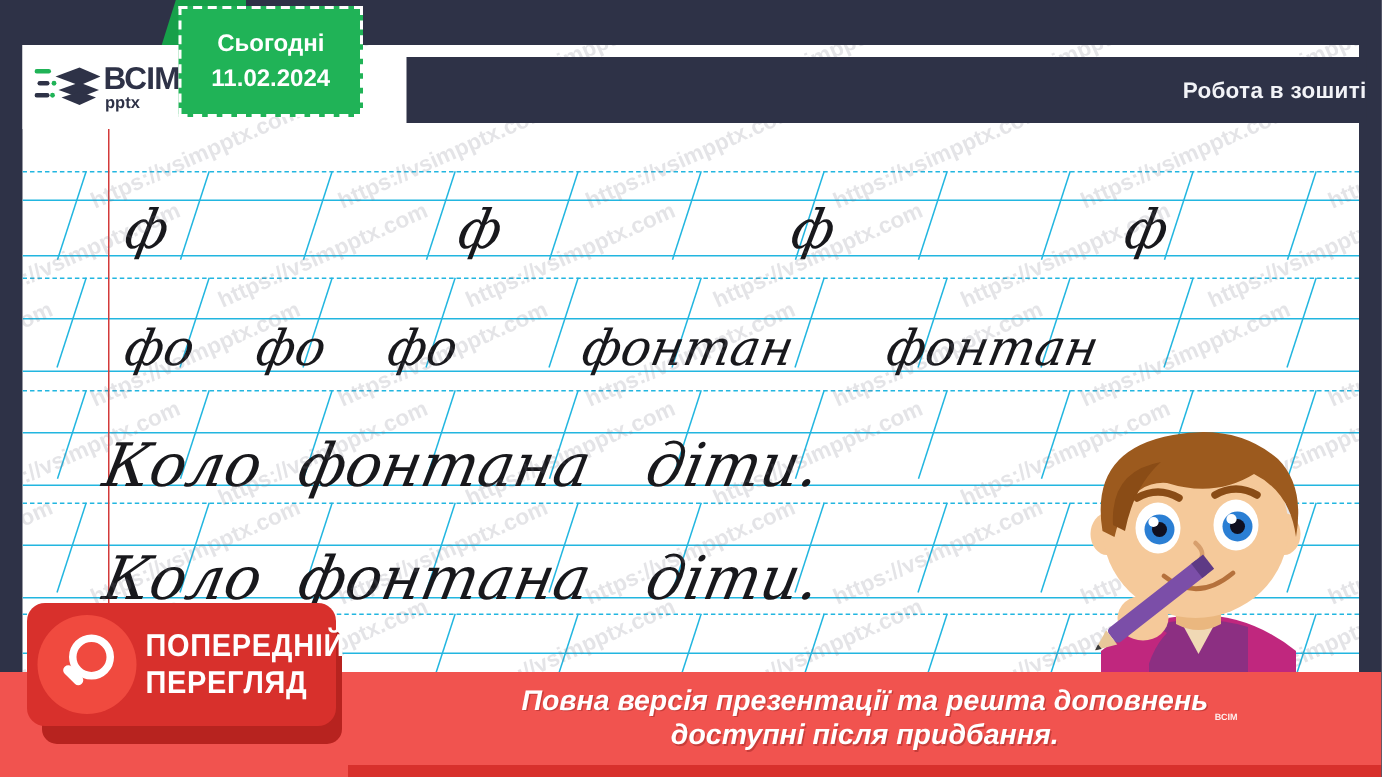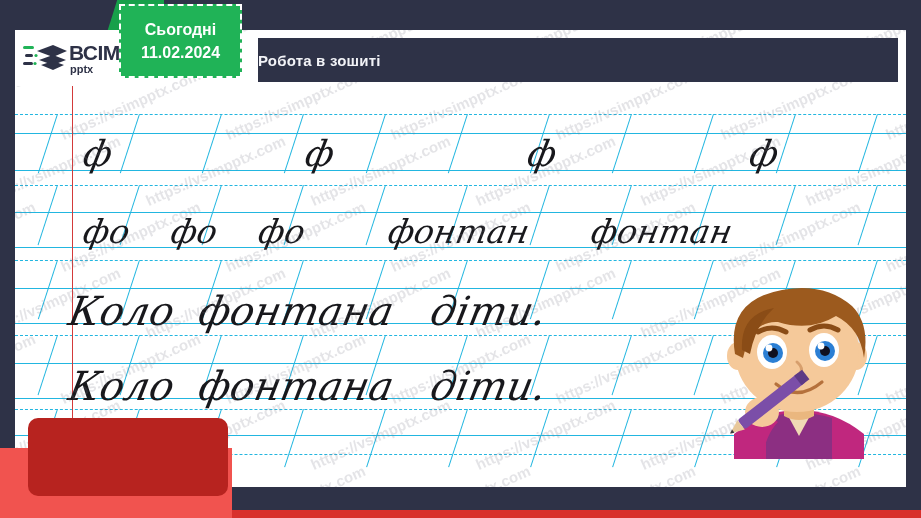--- a/index.html
+++ b/index.html
@@ -75,24 +75,24 @@
     font-weight: 700;
     color: rgba(120,120,135,0.20);
     white-space: nowrap;
     transform: rotate(-24deg);
     font-family: "Liberation Sans", sans-serif;
   }
 
   
   #title-bar {
     position: absolute;
-    left: 258px; top: 38px;
+    left: 271px; top: 38px;
     width: 640px; height: 44px;
     background: #2e3247;
-    display: flex; align-items: center; justify-content: flex-start;
+    display: flex; align-items: center; justify-content: flex-end;
     z-index: 20;
   }
   #title-bar .t {
     color: #f2f3f7;
     font-size: 15px;
     font-weight: 700;
     letter-spacing: .2px;
   }
 
   
@@ -418,18 +418,34 @@
       <span class="small">pptx</span>
     </div>
   </div>
 
   <div id="date-badge">
     <span class="l1">Сьогодні</span>
     <span class="l2">11.02.2024</span>
   </div>
 
   <div id="banner-left-strip"></div>
+  <div id="banner">
+    <div class="bl">Повна версія презентації та решта доповнень</div>
+    <div class="bl">доступні після придбання.</div>
+  </div>
   <div id="banner-underline"></div>
   <div id="book-mark">ВСІМ</div>
 
   <div id="preview-shadow"></div>
+  <div id="preview">
+    <div id="mag-wrap">
+      <svg width="46" height="46" viewBox="0 0 46 46">
+        <circle cx="26" cy="18" r="12.5" fill="none" stroke="#fff" stroke-width="5"></circle>
+        <rect x="6" y="27" width="16" height="6.5" rx="3" transform="rotate(45 14 30)" fill="#fff"></rect>
+      </svg>
+    </div>
+    <div id="preview-text">
+      <div class="l1">ПОПЕРЕДНІЙ</div>
+      <div class="l2">ПЕРЕГЛЯД</div>
+    </div>
+  </div>
 
 </div>
 
 </body></html>

